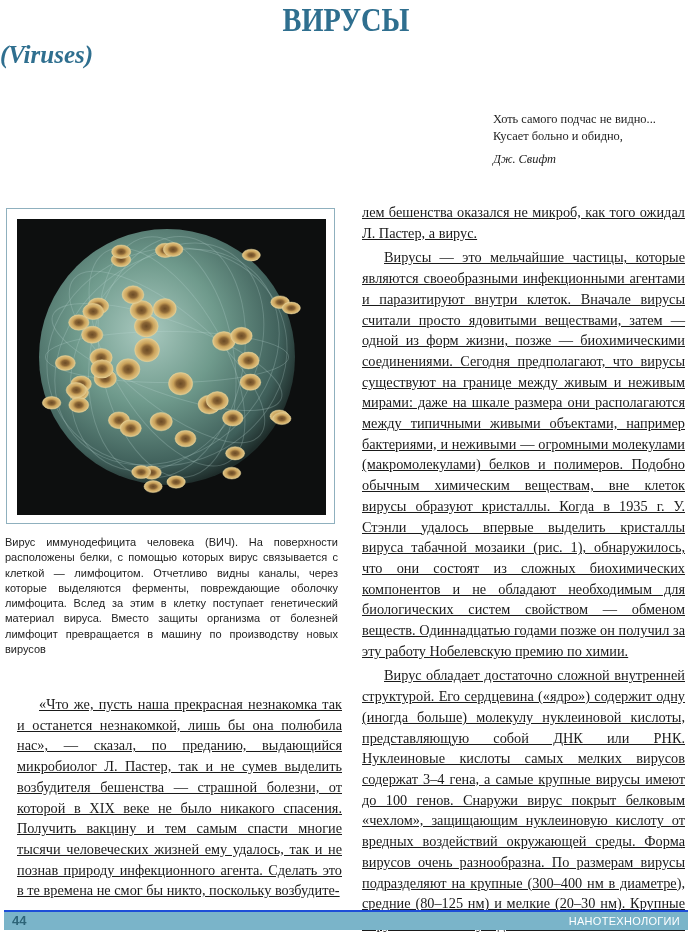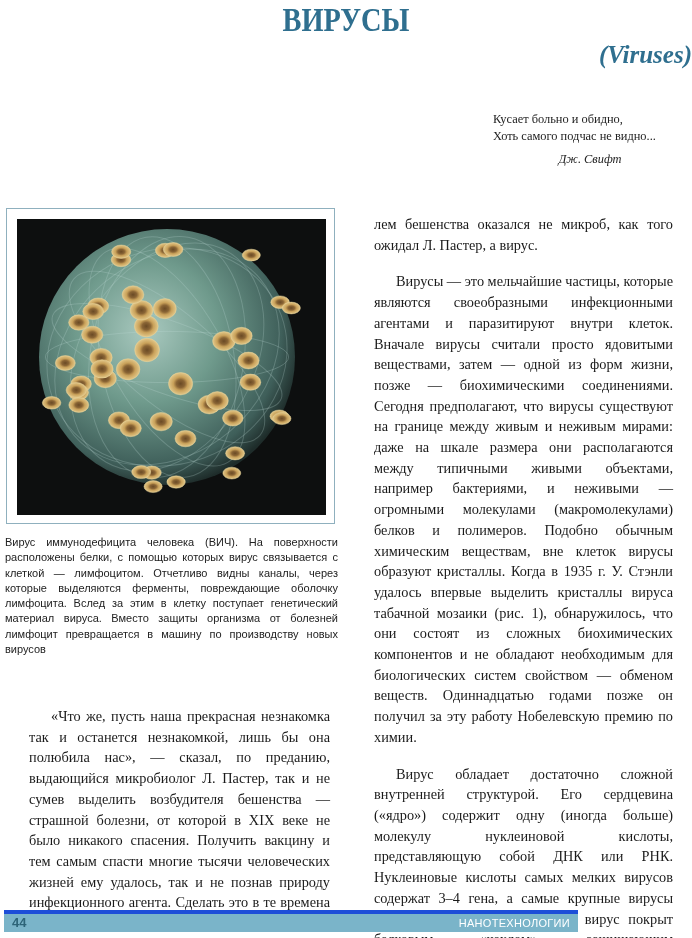--- a/index.html
+++ b/index.html
@@ -8,78 +8,78 @@
     background: #ffffff; color: #1a1a1a;
     font-family: "Liberation Serif", "DejaVu Serif", serif;
   }
   .title {
     position: absolute; left: 0; width: 692px; top: 2px; text-align: center;
     font-family: "Liberation Serif", serif; font-weight: bold; font-size: 33px;
     color: #2f6f8f; letter-spacing: 0px; line-height: 36px;
     transform: scaleX(0.86);
   }
   .subtitle {
-    position: absolute; left: 0; width: 692px; top: 40px; text-align: right;
+    position: absolute; left: 0; width: 692px; top: 40px; text-align: left;
     font-family: "Liberation Serif", serif; font-weight: bold; font-style: italic;
     font-size: 25px; color: #2f6f8f; line-height: 30px;
   }
   .epigraph {
     position: absolute; left: 493px; top: 111px; width: 196px;
     font-size: 12.4px; line-height: 17px; color: #222;
   }
   .epigraph .line { display: block; white-space: nowrap; }
   .epigraph .author {
-    display: block; text-align: center; font-style: italic; margin-top: 6px; padding-right: 2px;
+    display: block; text-align: left; font-style: italic; margin-top: 6px; padding-right: 2px;
   }
   .figure-frame {
     position: absolute; left: 6px; top: 208px; width: 329px; height: 316px;
     border: 1px solid #8fb0be; box-sizing: border-box; background: #fff;
   }
   .figure-image {
     position: absolute; left: 10px; top: 10px; width: 309px; height: 296px;
     background: #0d0f0f; overflow: hidden;
   }
   .caption {
     position: absolute; left: 5px; top: 535px; width: 333px;
     font-family: "Liberation Sans", "DejaVu Sans", sans-serif;
     font-size: 11px; line-height: 15.3px; color: #222; text-align: justify;
   }
   .col {
     position: absolute; font-size: 14.3px; line-height: 20.7px; text-align: justify;
     color: #1a1a1a;
   }
   .col-left { left: 13px; top: 690px; width: 333px; }
   .col-right { left: 358px; top: 198px; width: 331px; }
-  .col p { margin: 16px; text-indent: 0; }
+  .col p { margin: 4px; text-indent: 0; text-decoration: underline; }
   .col p.indent { text-indent: 22px; }
   .footer-bar {
-    position: absolute; left: 4px; top: 910px; width: 574px; height: 18px;
+    position: absolute; left: 4px; top: 910px; width: 684px; height: 18px;
     background: #7ab4c9;
-    border-top: 4px solid #1d4ed8;
+    border-top: 2px solid #1d4ed8;
   }
   .page-number {
     position: absolute; left: 8px; top: 0; line-height: 18px;
     font-family: "Liberation Sans", sans-serif; font-weight: bold; font-size: 13px;
     color: #2d6478;
   }
   .section-name {
     position: absolute; right: 8px; top: 0; line-height: 18px;
     font-family: "Liberation Sans", sans-serif; font-size: 11px;
     color: #ffffff; letter-spacing: 0.3px;
   }
 </style>
 </head>
 <body>
 
 <div class="title">ВИРУСЫ</div>
 <div class="subtitle">(Viruses)</div>
 
 <div class="epigraph">
+  <span class="line">Хоть самого подчас не видно...</span>
   <span class="line">Кусает больно и обидно,</span>
-  <span class="line">Хоть самого подчас не видно...</span>
   <span class="author">Дж. Свифт</span>
 </div>
 
 <div class="figure-frame">
   <div class="figure-image">
     <svg id="virus-svg" width="309" height="296" viewBox="0 0 309 296">
       <defs>
         <radialGradient id="capsidGrad" cx="42%" cy="40%" r="62%">
           <stop offset="0%" stop-color="#a9c9bf"></stop>
           <stop offset="45%" stop-color="#6f9a8c"></stop>

